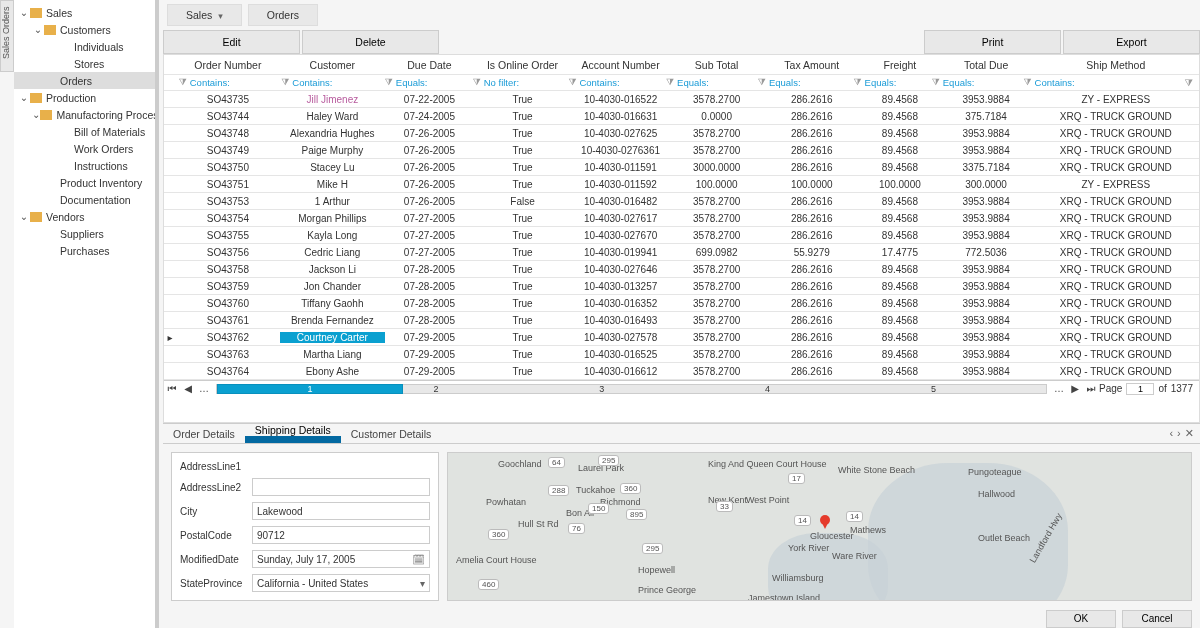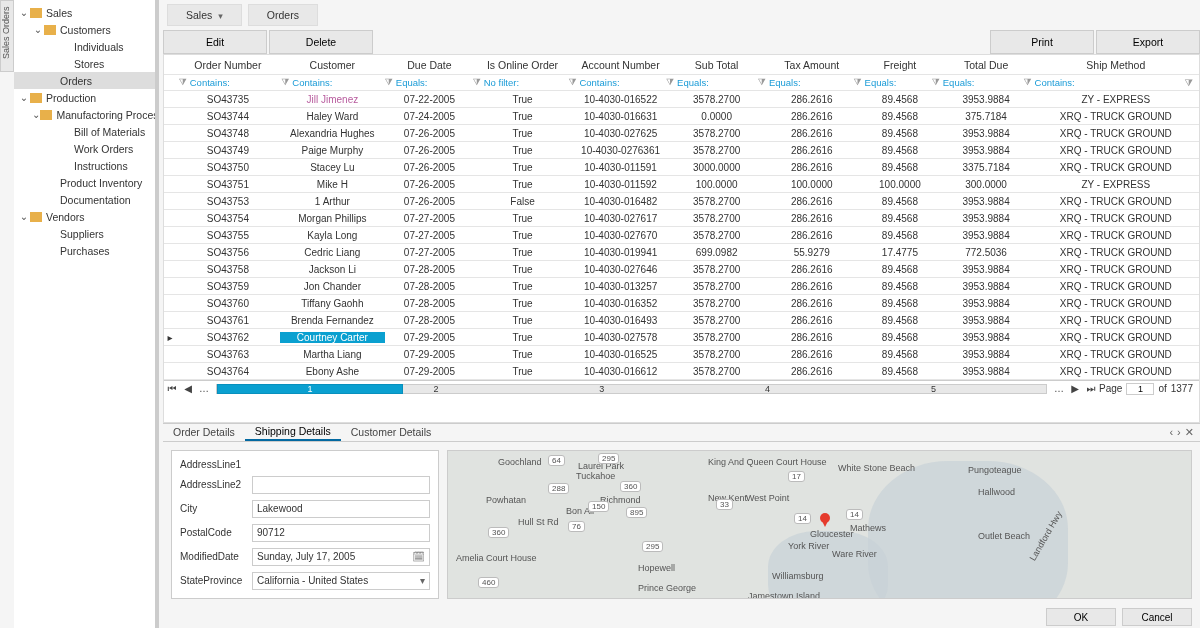--- a/index.html
+++ b/index.html
@@ -12,21 +12,21 @@
 .tree-row .exp { width: 12px; text-align: center; color: #555; font-size: 10px; }
 .tree-row .noexp { width: 12px; }
 .tree-row .folder { width: 12px; height: 10px; background: #e8b04a; margin-right: 4px; flex-shrink: 0; }
 .tree-row .nofolder { width: 12px; margin-right: 4px; }
 .ind1 { padding-left: 18px; } .ind2 { padding-left: 32px; }
 .main { position: absolute; left: 163px; top: 0; right: 0; height: 628px; display: flex; flex-direction: column; }
 .crumbs { height: 30px; display: flex; align-items: center; gap: 6px; padding-left: 4px; }
 .crumb { background: #e8e8e8; padding: 4px 18px; border: 1px solid #ddd; }
 .crumb .chev { font-size: 9px; margin-left: 6px; color: #666; }
 .toolbar { height: 24px; display: flex; align-items: stretch; gap: 2px; background: #f5f5f5; }
-.toolbar button { background: #e8e8e8; border: 1px solid #ccc; width: 104px; font-size: 10.5px; cursor: pointer; }
+.toolbar button { background: #e8e8e8; border: 1px solid #ccc; width: 137px; font-size: 10.5px; cursor: pointer; }
 .tb-spacer { flex: 1; }
 .grid-wrap { flex: 1; background: #fff; border: 1px solid #ddd; overflow: hidden; display: flex; flex-direction: column; }
 .grid-head, .grid-filter, .grid-row { display: flex; align-items: center; border-bottom: 1px solid #e5e5e5; }
 .grid-head { height: 20px; font-size: 10.5px; color: #333; }
 .grid-filter { height: 16px; font-size: 9.5px; color: #1a9bd7; }
 .grid-row { height: 17px; font-size: 10px; color: #333; }
 .grid-row.sel .c1 { background: #0aa0d0; color: #fff; }
 .cell { overflow: hidden; text-overflow: ellipsis; white-space: nowrap; text-align: center; padding: 0 3px; }
 .fc { display: flex; align-items: center; justify-content: flex-start; gap: 3px; padding-left: 3px; }
 .fc .funnel { font-size: 9px; color: #999; }
@@ -38,21 +38,21 @@
 .pager { height: 16px; border-top: 1px solid #ccc; background: #fff; display: flex; align-items: center; font-size: 10px; position: relative; }
 .pg-btn { width: 16px; text-align: center; color: #444; cursor: pointer; }
 .pg-track { flex: 1; height: 10px; background: #e8e8e8; border: 1px solid #ccc; position: relative; margin: 0 4px; }
 .pg-thumb { position: absolute; left: 0; top: -1px; height: 10px; width: 186px; background: #0aa0d0; border: 1px solid #0890bd; text-align: center; color: #fff; font-size: 9px; line-height: 8px; }
 .pg-num { position: absolute; top: -1px; width: 40px; text-align: center; font-size: 9px; color: #333; }
 .pg-right { display: flex; align-items: center; gap: 4px; padding-right: 6px; }
 .pg-right input { width: 28px; height: 12px; font-size: 9px; text-align: center; border: 1px solid #ccc; }
 .details { height: 205px; border-top: 1px solid #ccc; background: #f5f5f5; display: flex; flex-direction: column; }
 .det-head { height: 20px; display: flex; align-items: center; border-bottom: 1px solid #ccc; }
 .det-tab { padding: 0 10px; height: 100%; display: flex; align-items: center; cursor: pointer; color: #444; }
-.det-tab.active { border-bottom: 2px solid #0369a1; color: #000; }
+.det-tab.active { border-bottom: 7px solid #0369a1; color: #000; }
 .det-head-right { margin-left: auto; display: flex; gap: 4px; padding-right: 6px; color: #666; }
 .det-head-right span { cursor: pointer; font-size: 11px; }
 .det-body { flex: 1; display: flex; gap: 8px; padding: 8px; }
 .form { width: 268px; background: #fff; border: 1px solid #ccc; padding: 8px; display: flex; flex-direction: column; gap: 6px; }
 .frow { display: flex; align-items: center; gap: 6px; }
 .frow label { width: 66px; font-size: 10px; color: #333; }
 .frow .fld { flex: 1; height: 18px; border: 1px solid #ccc; padding: 0 4px; font-size: 10px; background: #fff; display: flex; align-items: center; justify-content: space-between; }
 .frow .fld .ic { color: #666; font-size: 10px; }
 .map { flex: 1; background: #e0e3e0; border: 1px solid #ccc; position: relative; overflow: hidden; }
 .det-foot { height: 24px; display: flex; align-items: center; justify-content: flex-end; gap: 6px; padding: 0 8px 0 0; }
@@ -513,21 +513,21 @@
               <span class="ic">▾</span>
             </div>
           </div>
       </div>
       <div class="map" id="map">
         <div class="water" style="left:420px;top:10px;width:200px;height:170px"></div>
         <div class="water" style="left:320px;top:80px;width:120px;height:90px"></div>
       <div class="map-label" style="left: 50px; top: 6px;">Goochland</div>
           <div class="map-label" style="left: 130px; top: 10px;">Laurel Park</div>
           <div class="map-label" style="left: 260px; top: 6px;">King And Queen Court House</div>
-          <div class="map-label" style="left: 128px; top: 20px;">Tuckahoe</div>
+          <div class="map-label" style="left: 128px; top: 32px;">Tuckahoe</div>
           <div class="map-label" style="left: 390px; top: 12px;">White Stone Beach</div>
           <div class="map-label" style="left: 520px; top: 14px;">Pungoteague</div>
           <div class="map-label" style="left: 38px; top: 44px;">Powhatan</div>
           <div class="map-label" style="left: 152px; top: 44px;">Richmond</div>
           <div class="map-label" style="left: 252px; top: 42px; padding-left: 8px;">New Kent</div>
           <div class="map-label" style="left: 298px; top: 42px;">West Point</div>
           <div class="map-label" style="left: 118px; top: 55px;">Bon Air</div>
           <div class="map-label" style="left: 362px; top: 78px;">Gloucester</div>
           <div class="map-label" style="left: 402px; top: 72px;">Mathews</div>
           <div class="map-label" style="left: 70px; top: 66px;">Hull St Rd</div>

